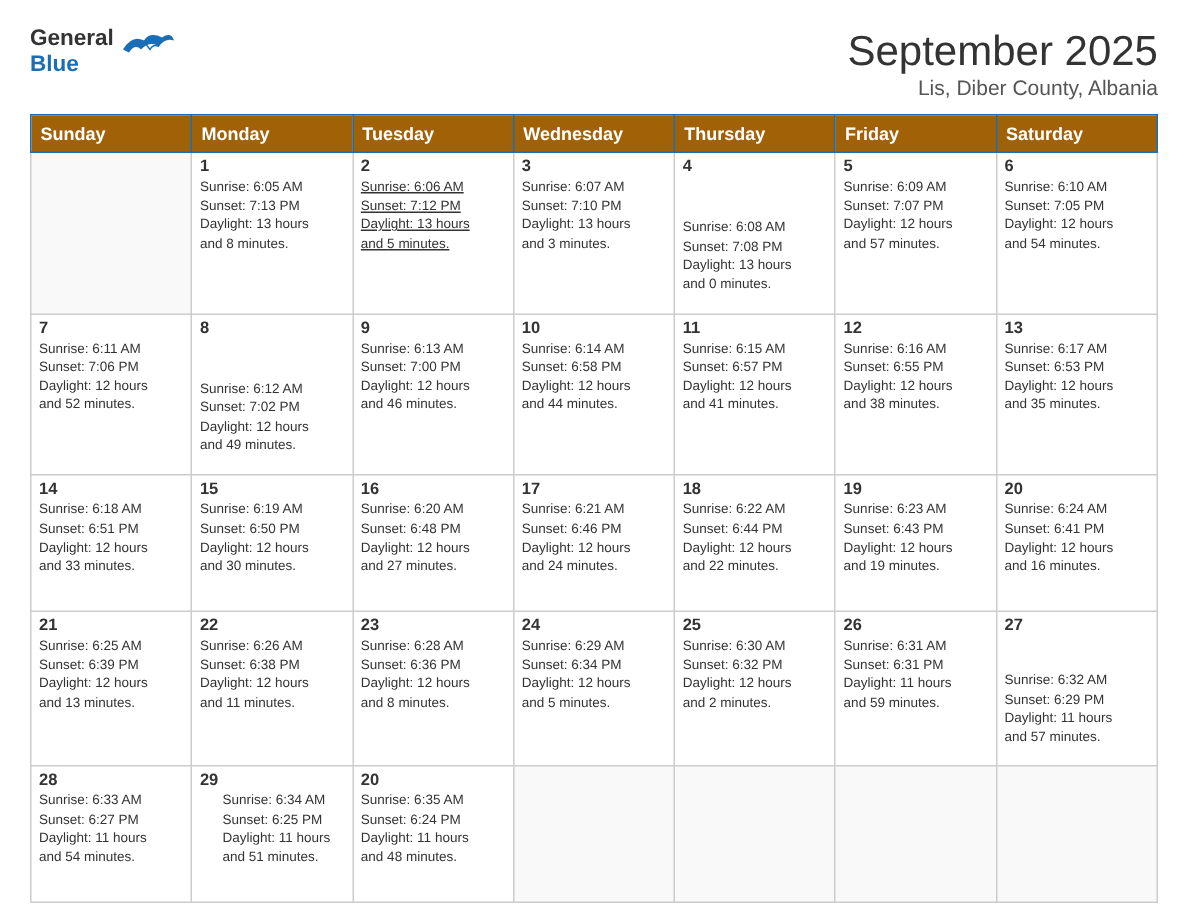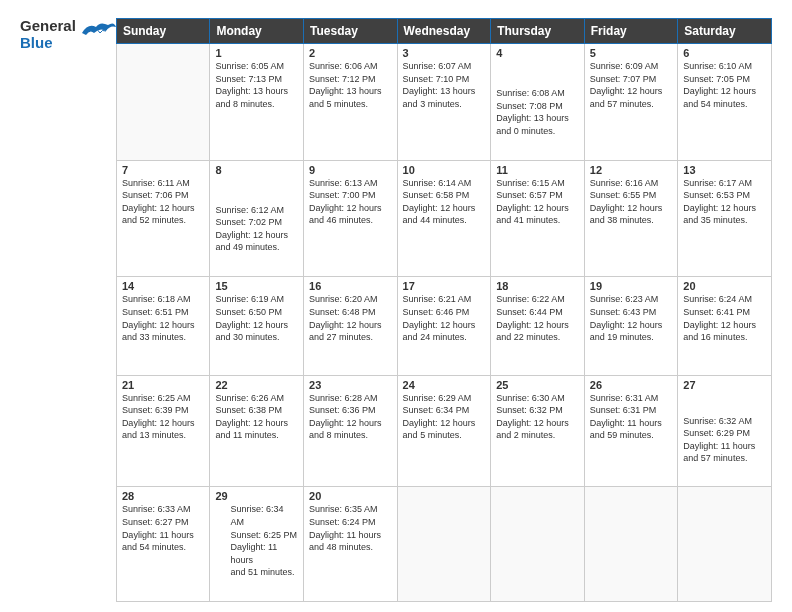--- a/index.html
+++ b/index.html
@@ -8,21 +8,21 @@
       height: 612px;
       font-family: Arial, sans-serif;
       background: #fff;
       overflow: hidden;
     }
     .page {
       width: 792px;
       height: 612px;
       padding: 18px 20px 10px 20px;
       display: flex;
-      flex-direction: row;
+      flex-direction: column;
     }
     .header {
       display: flex;
       justify-content: space-between;
       align-items: flex-start;
       margin-bottom: 10px;
     }
     .title-section {
       text-align: right;
     }
@@ -36,21 +36,21 @@
       color: #555;
     }
     .calendar {
       flex: 1;
       border: 1px solid #ccc;
       border-collapse: collapse;
       width: 100%;
       table-layout: fixed;
     }
     .calendar th {
-      background-color: #404040;
+      background-color: #a16207;
       color: #fff;
       text-align: left;
       padding: 5px 6px;
       font-size: 12px;
       font-weight: bold;
       border: 1px solid #1a6eb5;
     }
     .calendar td {
       border: 1px solid #ccc;
       vertical-align: top;
@@ -114,20 +114,22 @@
           <span class="logo-general">General</span>
           <span class="logo-blue">Blue</span>
         </div>
         <svg class="logo-svg" width="36" height="28" viewBox="0 0 36 28">
           <path d="M2,14 Q8,4 16,8 Q20,2 28,6 Q34,2 36,8 Q30,6 26,12 Q20,8 14,14 Q10,10 6,16 Z" fill="#1a6eb5"></path>
           <path d="M16,8 Q18,12 20,14 Q22,10 26,12" fill="none" stroke="#1a6eb5" stroke-width="1"></path>
         </svg>
       </div>
     </div>
     <div class="title-section">
+      <div class="month-title">September 2025</div>
+      <div class="location">Lis, Diber County, Albania</div>
     </div>
   </div>
 
   <table class="calendar">
     <thead>
       <tr>
         <th>Sunday</th>
         <th>Monday</th>
         <th>Tuesday</th>
         <th>Wednesday</th>
@@ -141,21 +143,21 @@
           <td class="empty-cell"></td>
           <td>
             <span class="day-num">1</span>
             <div class="day-info" style="white-space: pre-line;">Sunrise: 6:05 AM
 Sunset: 7:13 PM
 Daylight: 13 hours
 and 8 minutes.</div>
           </td>
           <td>
             <span class="day-num">2</span>
-            <div class="day-info" style="white-space: pre-line;">Sunrise: 6:06 AM
+            <div class="day-info" style="white-space: pre-line; text-decoration: underline;">Sunrise: 6:06 AM
 Sunset: 7:12 PM
 Daylight: 13 hours
 and 5 minutes.</div>
           </td>
           <td>
             <span class="day-num">3</span>
             <div class="day-info" style="white-space: pre-line;">Sunrise: 6:07 AM
 Sunset: 7:10 PM
 Daylight: 13 hours
 and 3 minutes.</div>

